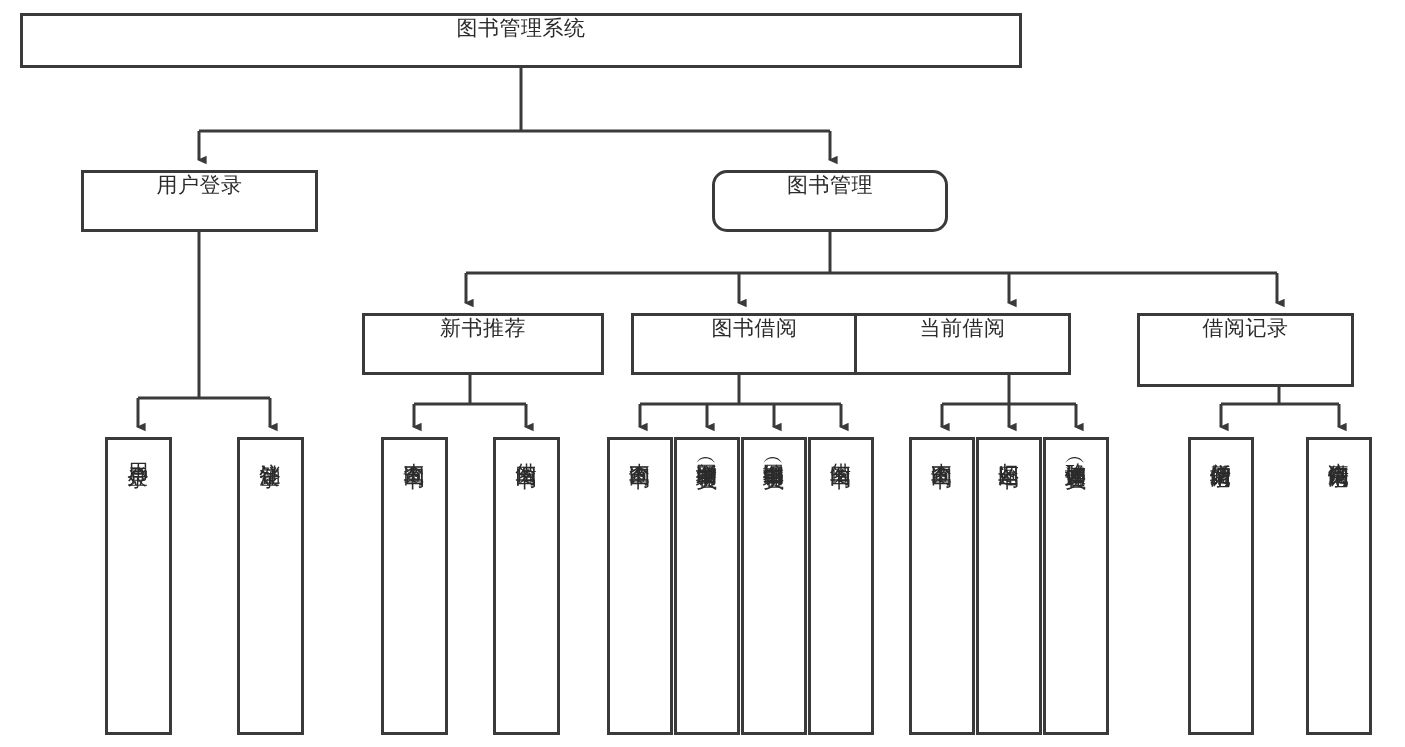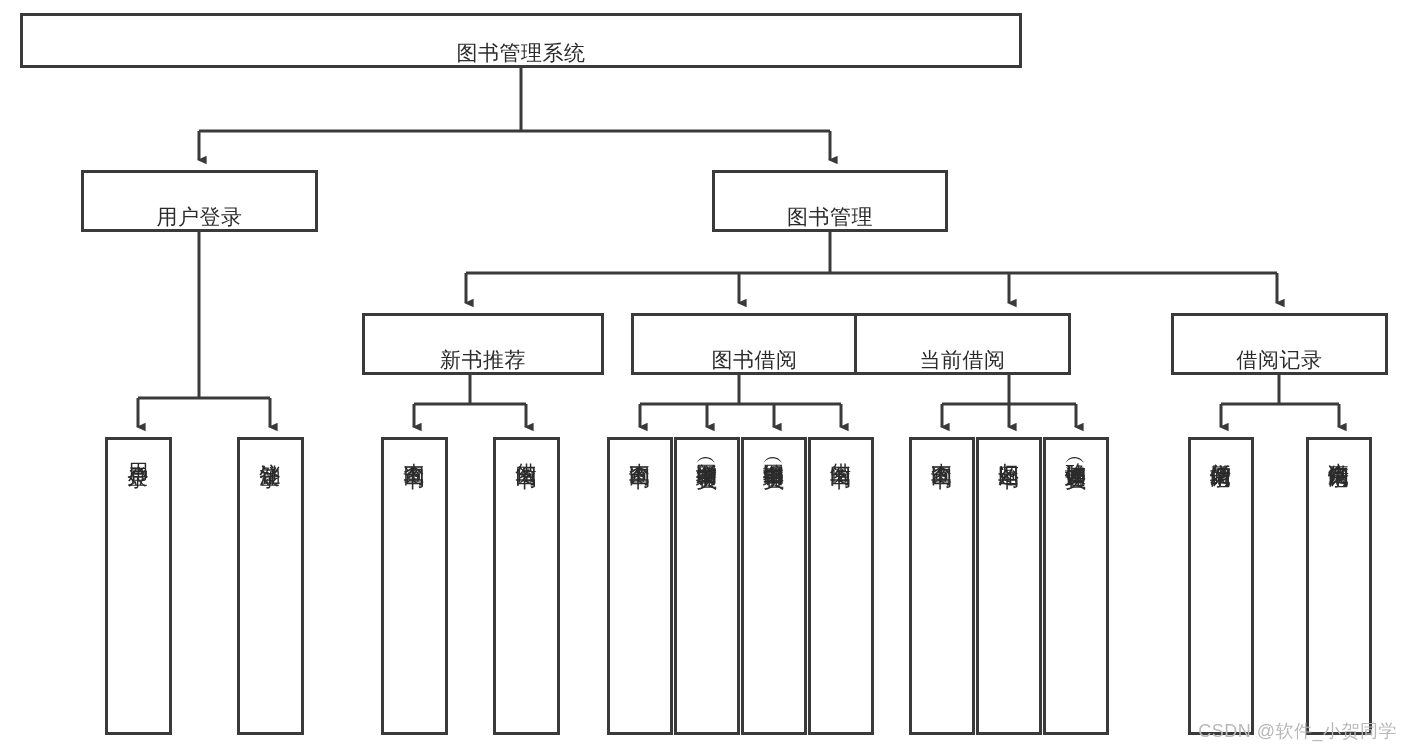--- a/index.html
+++ b/index.html
@@ -24,21 +24,21 @@
     top: 0;
     width: 1405px;
     height: 747px;
   }
   .node {
     position: absolute;
     box-sizing: border-box;
     background: #ffffff;
     border: 3px solid #3a3a3a;
     display: flex;
-    align-items: flex-end;
+    align-items: flex-start;
     justify-content: center;
     z-index: 2;
   }
   .node-label {
     color: #2b2b2b;
     font-size: 21px;
     line-height: 1.15;
     letter-spacing: 0.5px;
     white-space: nowrap;
     text-align: center;
@@ -133,37 +133,37 @@
   </svg>
 
   <div class="node" style="left:20px; top:13px; width:1002px; height:55px;">
     <span class="node-label">图书管理系统</span>
   </div>
 
   <div class="node" style="left:81px; top:170px; width:237px; height:62px;">
     <span class="node-label">用户登录</span>
   </div>
 
-  <div class="node" style="left:712px; top:170px; width:236px; height:62px;">
+  <div class="node" style="left:712px; top:170px; width:236px; height:62px;border-radius:15px;">
     <span class="node-label">图书管理</span>
   </div>
 
   <div class="node" style="left:362px; top:313px; width:242px; height:62px;">
     <span class="node-label">新书推荐</span>
   </div>
 
   <div class="node" style="left:631px; top:313px; width:247px; height:62px;">
     <span class="node-label">图书借阅</span>
   </div>
 
   <div class="node" style="left:854px; top:313px; width:217px; height:62px;">
     <span class="node-label">当前借阅</span>
   </div>
 
-  <div class="node" style="left:1171px; top:313px; width:217px; height:62px;">
+  <div class="node" style="left:1137px; top:313px; width:217px; height:74px;">
     <span class="node-label">借阅记录</span>
   </div>
 
   <div class="node leaf" style="left:105px; top:437px; width:67px; height:298px;">
     <span class="node-label">用户登录</span>
   </div>
   <div class="node leaf" style="left:237px; top:437px; width:67px; height:298px;">
     <span class="node-label">注销登录</span>
   </div>
 
@@ -197,15 +197,14 @@
     <span class="node-label">确认归还（管理员）</span>
   </div>
 
   <div class="node leaf tall-text" style="left:1188px; top:437px; width:66px; height:298px;">
     <span class="node-label">新增借阅记录</span>
   </div>
   <div class="node leaf tall-text" style="left:1306px; top:437px; width:66px; height:298px;">
     <span class="node-label">查询借阅记录</span>
   </div>
 
-  <div class="watermark">CSDN @软件_小贺同学</div>
 
 </div>
 
 </body></html>

